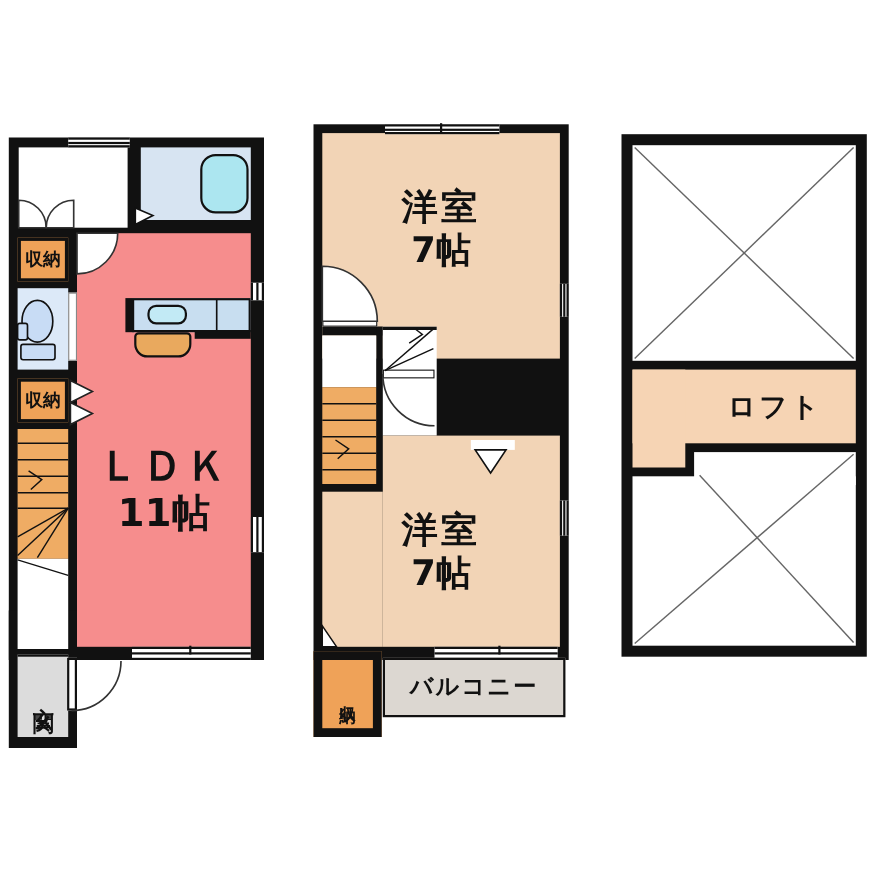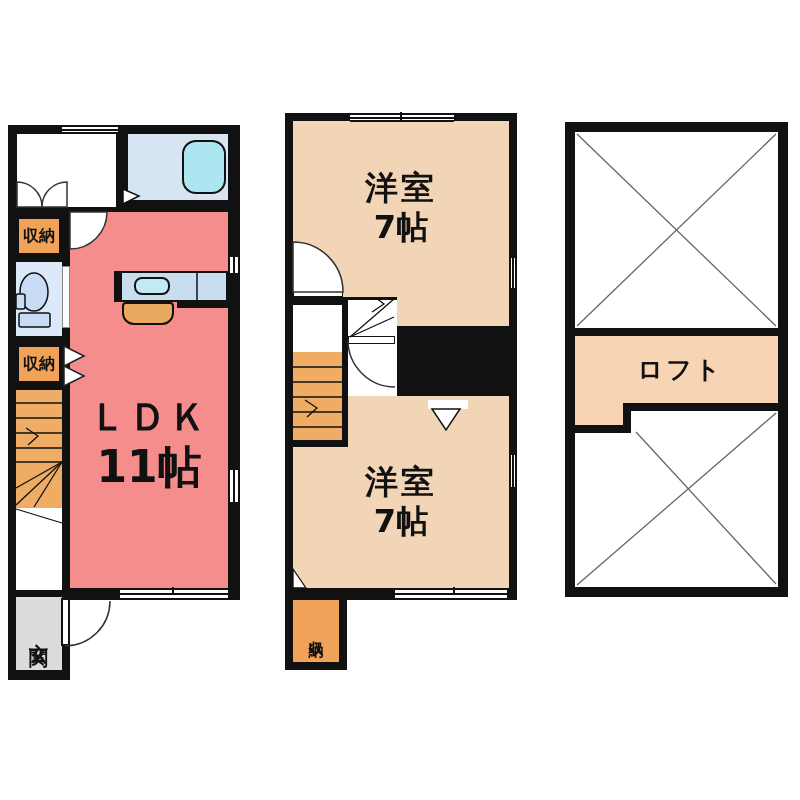--- a/index.html
+++ b/index.html
@@ -62,21 +62,21 @@
   <div class="win-v" style="left:228px;top:257px;width:12px;height:16px"></div>
   <div class="win-v" style="left:228px;top:470px;width:12px;height:32px"></div>
   <div class="win-h" style="left:120px;top:588px;width:108px;height:12px">
     <div class="tick" style="left:48%;top:-3px;width:2px;height:8px"></div>
   </div>
 
   <div class="room" style="left:61px;top:598px;width:9px;height:48px;background:#fff;border:2px solid #111"></div>
 
   <div class="lbl" style="left:70px;top:392px;width:158px;height:105px">
     <span style="font-size:38px;letter-spacing:2px">ＬＤＫ</span>
-    <span style="font-size:44px">11帖</span>
+    <span style="font-size:35px">11帖</span>
   </div>
 
   <div class="wall" style="left:285px;top:113px;width:232px;height:487px"></div>
 
   <div class="room" style="left: 293px; top: 121px; width: 216px; height: 205px; background: rgb(242, 212, 182);"></div>
   <div class="wall" style="left:293px;top:297px;width:55px;height:8px"></div>
   <div class="wall" style="left:342px;top:297px;width:6px;height:146px"></div>
   <div class="wall" style="left:293px;top:440px;width:55px;height:7px"></div>
 
   <div class="room" style="left:293px;top:305px;width:49px;height:47px;background:#fff"></div>
@@ -96,39 +96,42 @@
     <div class="tick" style="left:48%;top:-3px;width:2px;height:8px"></div>
   </div>
   <div class="win-v" style="left:509px;top:258px;width:8px;height:30px"></div>
   <div class="win-v" style="left:509px;top:455px;width:8px;height:32px"></div>
   <div class="win-h" style="left:395px;top:588px;width:112px;height:12px">
     <div class="tick" style="left:52%;top:-3px;width:2px;height:8px"></div>
   </div>
 
   <div class="room" style="left: 285px; top: 592px; width: 62px; height: 78px; border: 8px solid rgb(17, 17, 17); background: rgb(239, 162, 88);">
     <div class="lbl vtext" style="left:0;top:0;right:0;bottom:0;font-size:15px;letter-spacing:2px">収納</div>
+  </div>
+  <div class="room" style="left: 348px; top: 598px; width: 166px; height: 54px; border: 2px solid rgb(17, 17, 17); background: rgb(220, 215, 209);">
+    <div class="lbl" style="left:0;top:0;right:0;bottom:0;font-size:21px;letter-spacing:2px">バルコニー</div>
   </div>
 
   <div class="lbl" style="left:293px;top:156px;width:216px;height:102px">
     <span style="font-size:33px;letter-spacing:3px">洋室</span>
     <span style="font-size:32px">7帖</span>
   </div>
   <div class="lbl" style="left:293px;top:450px;width:216px;height:102px">
     <span style="font-size:33px;letter-spacing:3px">洋室</span>
     <span style="font-size:32px">7帖</span>
   </div>
 
   <div class="wall" style="left:565px;top:122px;width:223px;height:475px"></div>
   <div class="room" style="left:575px;top:132px;width:203px;height:196px;background:#fff"></div>
   <div class="room" style="left: 575px; top: 336px; width: 203px; height: 67px; background: rgb(246, 212, 180);"></div>
   <div class="room" style="left: 575px; top: 336px; width: 48px; height: 89px; background: rgb(246, 212, 180);"></div>
   <div class="room" style="left:631px;top:411px;width:147px;height:30px;background:#fff"></div>
   <div class="room" style="left:575px;top:433px;width:203px;height:154px;background:#fff"></div>
 
-  <div class="lbl" style="left:608px;top:346px;width:145px;height:48px">
+  <div class="lbl" style="left:632px;top:346px;width:145px;height:48px">
     <span style="font-size:25px;letter-spacing:3px">ロフト</span>
   </div>
 
   <svg class="overlay" width="800" height="800" viewBox="0 0 800 800">
 
     <g fill="#fff" stroke="#333" stroke-width="1.5">
       <path d="M 17,182 A 25 25 0 0 1 42,207 L 17,207 Z"></path>
       <path d="M 67,182 A 25 25 0 0 0 42,207 L 67,207 Z"></path>
     </g>
 

